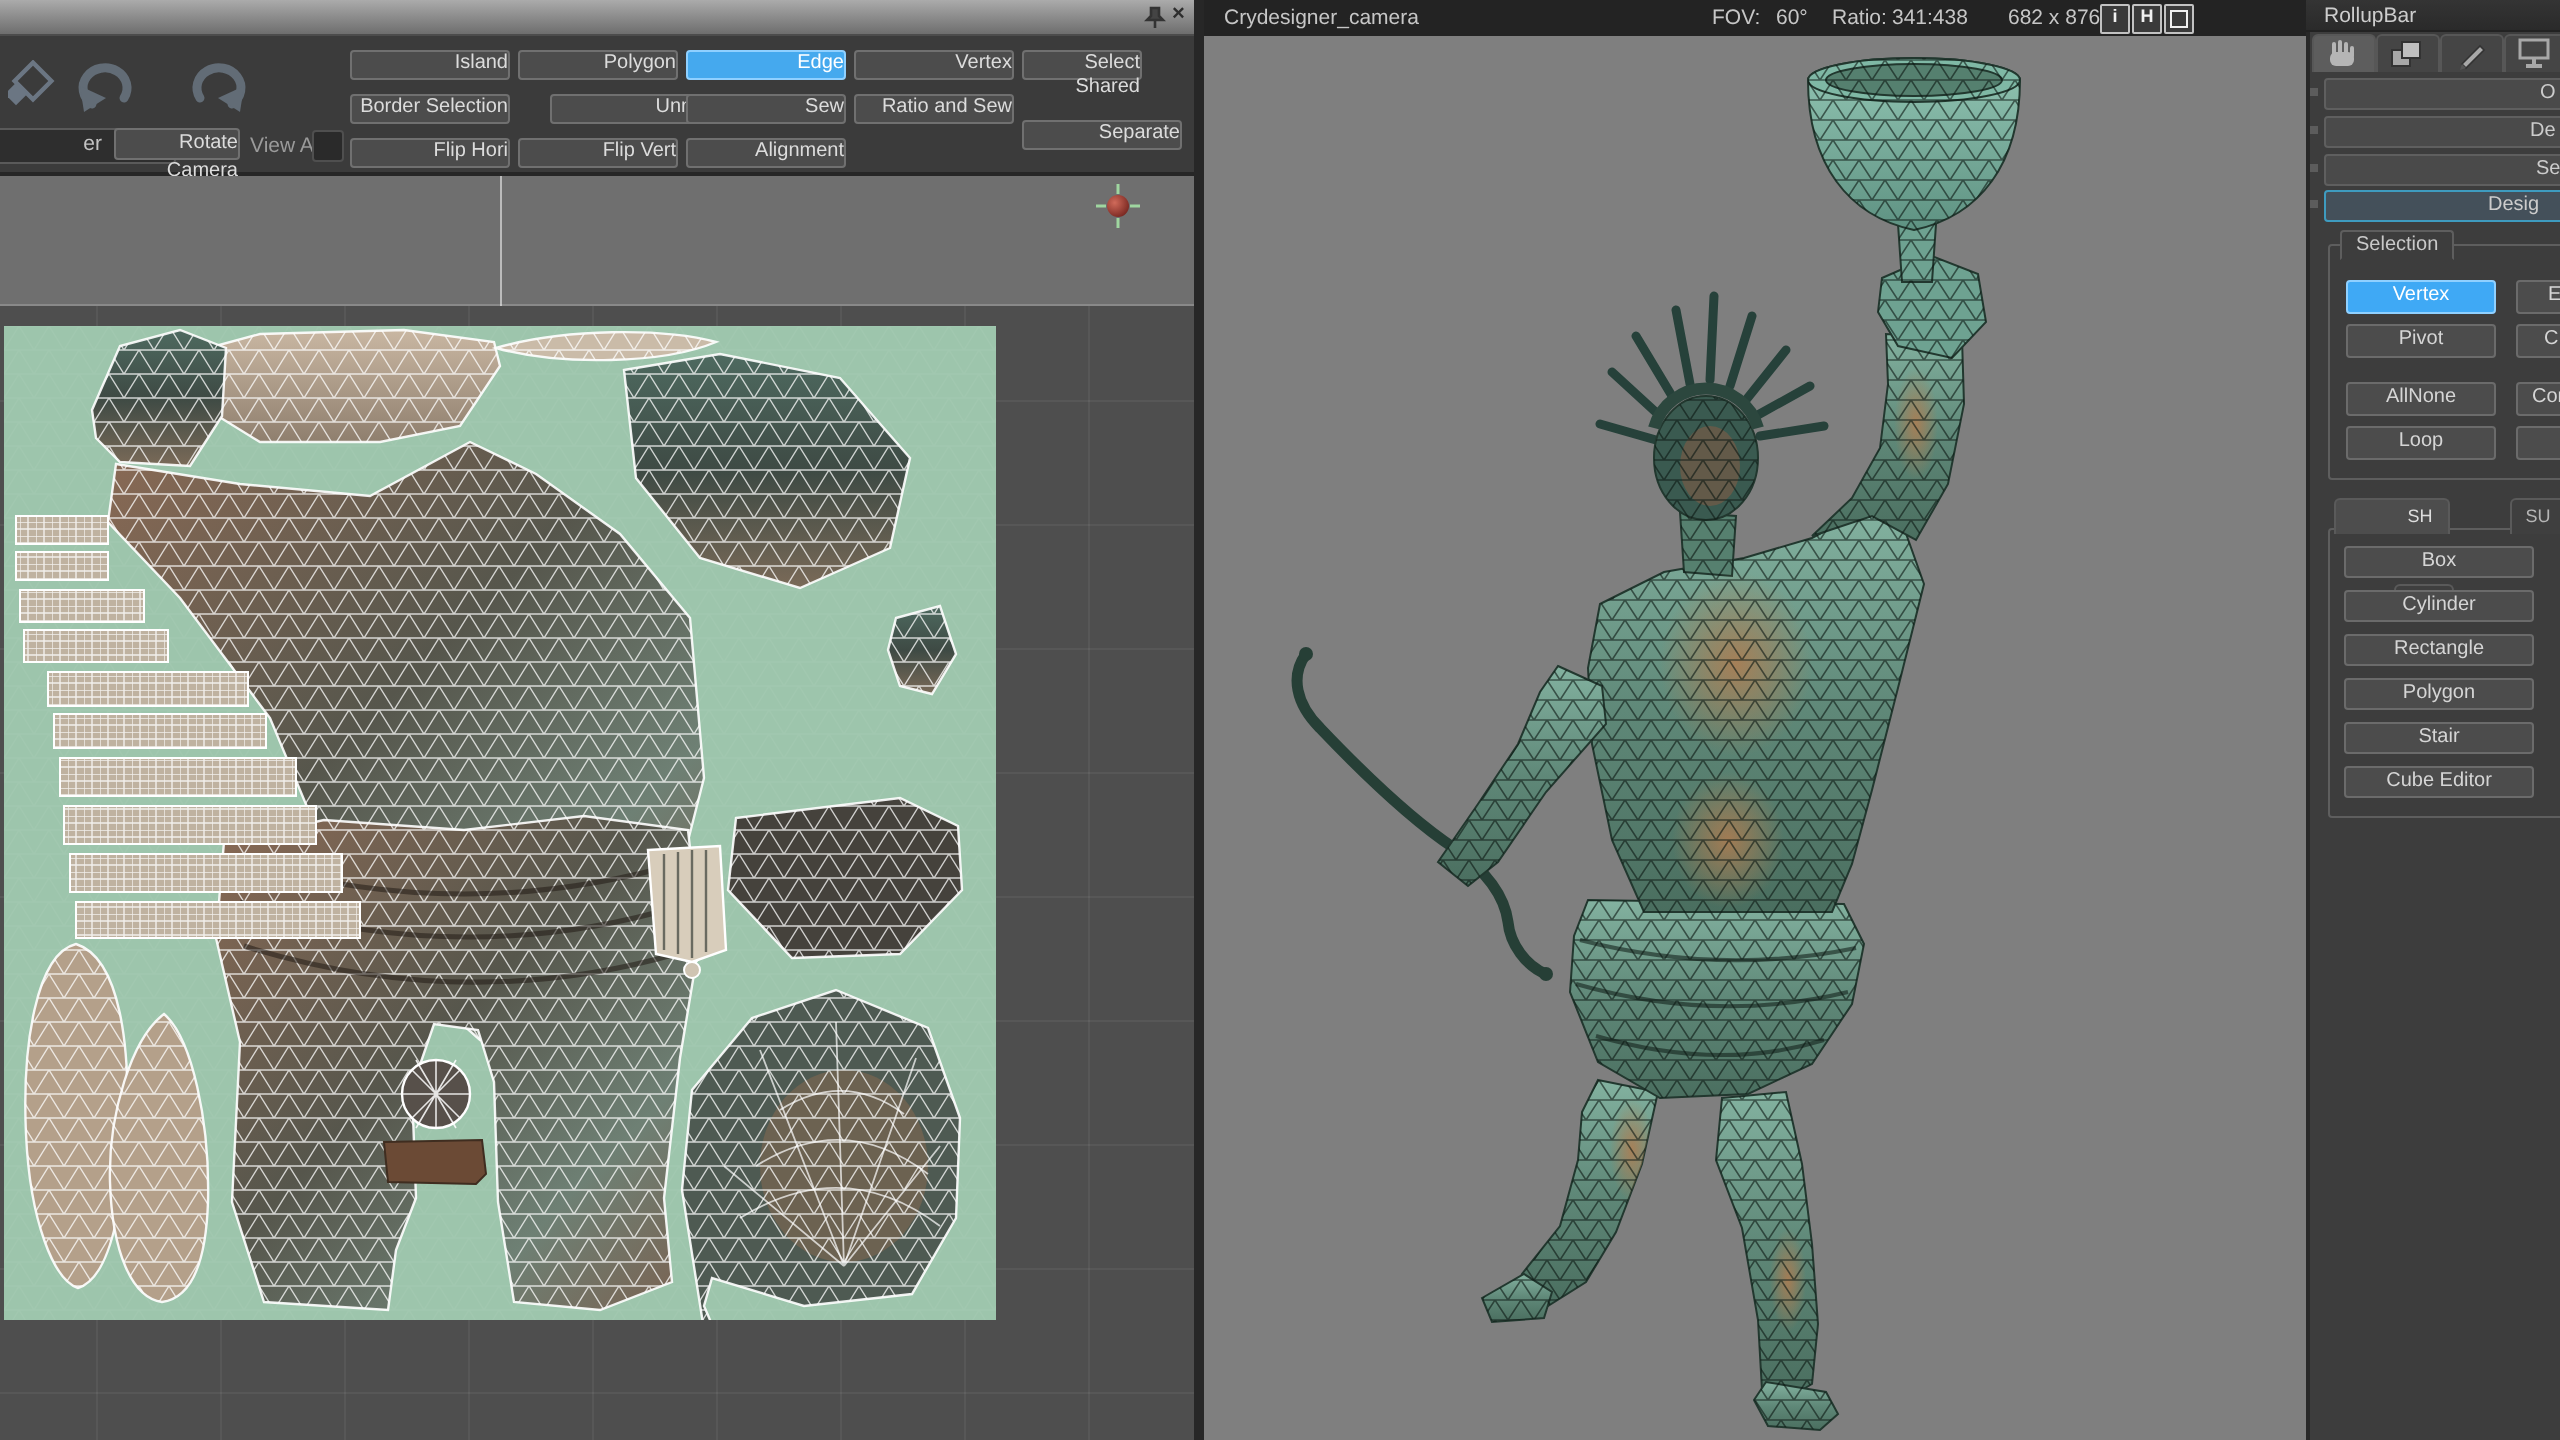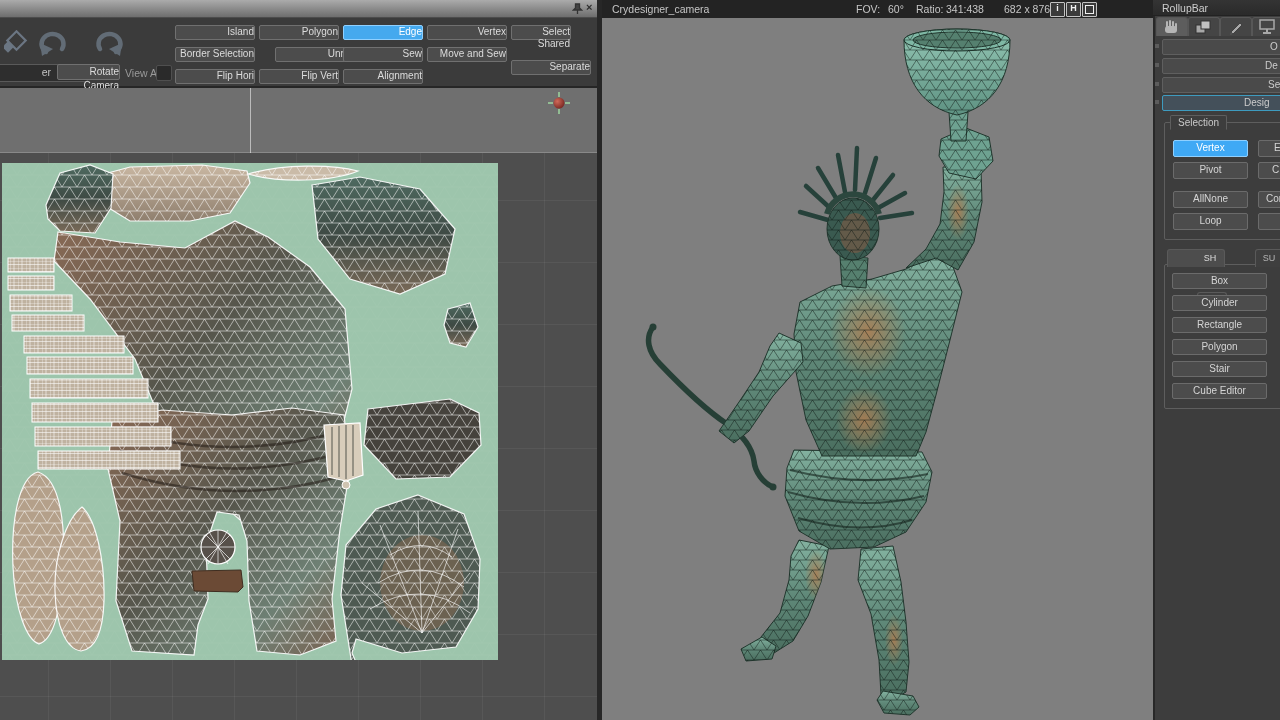--- a/index.html
+++ b/index.html
@@ -85,21 +85,21 @@
   <div class="checkbox" style="left:156px;top:47px;"></div>
 
   <div class="btn" style="left:175px;top:7px;width:80px;">Island</div>
   <div class="btn" style="left:259px;top:7px;width:80px;">Polygon</div>
   <div class="btn active" style="left:343px;top:7px;width:80px;">Edge</div>
   <div class="btn" style="left:427px;top:7px;width:80px;">Vertex</div>
   <div class="btn" style="left:511px;top:7px;width:60px;">Select Shared</div>
   <div class="btn" style="left:175px;top:29px;width:80px;">Border Selection</div>
   <div class="btn" style="left:275px;top:29px;width:86px;">Unmap</div>
   <div class="btn" style="left:343px;top:29px;width:80px;">Sew</div>
-  <div class="btn" style="left:427px;top:29px;width:80px;">Move and Sew</div>
+  <div class="btn" style="left:427px;top:29px;width:80px;">Ratio and Sew</div>
   <div class="btn" style="left:511px;top:42px;width:80px;">Separate</div>
   <div class="btn" style="left:175px;top:51px;width:80px;">Flip Hori</div>
   <div class="btn" style="left:259px;top:51px;width:80px;">Flip Vert</div>
   <div class="btn" style="left:343px;top:51px;width:80px;">Alignment</div>
 </div>
 
 <div class="abs uvview"></div>
 <div class="abs uvband">
     <div class="vline"></div>
   </div>

